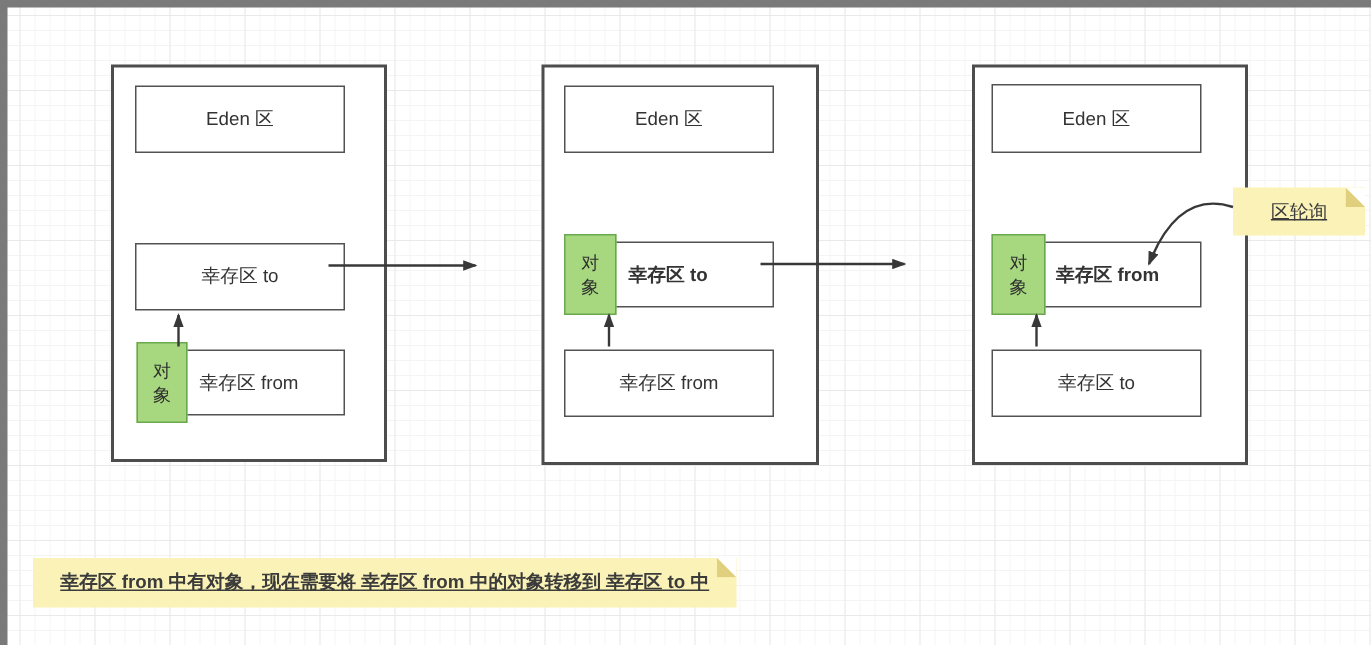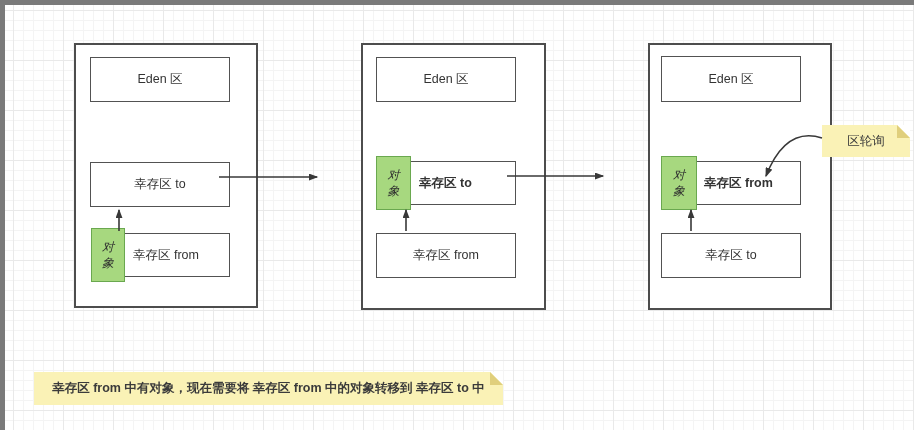--- a/index.html
+++ b/index.html
@@ -40,30 +40,30 @@
   .s2-bot {left:13px;top:188px;width:140px;height:45px;}
 
   .s3-eden{left:11px;top:11px;width:140px;height:46px;}
   .s3-mid {left:27px;top:116px;width:124px;height:44px;}
   .s3-obj {left:11px;top:111px;width:36px;height:54px;}
   .s3-bot {left:11px;top:188px;width:140px;height:45px;}
 
   .obj{position:absolute;background:#a7d87f;border:1.5px solid #6aa84f;box-sizing:border-box;
        display:flex;align-items:center;justify-content:center;z-index:4;}
   .obj span{display:block;width:14px;line-height:16px;font-size:12px;color:#2f2f2f;
-            word-break:break-all;text-align:center;font-style:italic;}
+            word-break:break-all;text-align:center;}
 
   .note{position:absolute;background:#faf2b6;z-index:5;display:flex;align-items:center;justify-content:center;
-        font-size:12.5px;color:#3b3b3b;}
+        font-size:12.5px;color:#3b3b3b;text-decoration:underline;}
   .note .fold-page{position:absolute;top:0;right:0;width:13px;height:13px;background:#ffffff;
         clip-path:polygon(0 0,100% 0,100% 100%);}
   .note .fold-flap{position:absolute;top:0;right:0;width:13px;height:13px;background:#e0cf7c;
         clip-path:polygon(0 0,100% 100%,0 100%);}
   .note-polling{left:822px;top:125px;width:88px;height:32px;}
-  .note-bottom{left:34px;top:372px;width:469px;height:33px;font-weight:bold;font-size:12.5px;}
+  .note-bottom{left:22px;top:372px;width:469px;height:33px;font-weight:bold;font-size:12.5px;}
 
   .arrows{position:absolute;left:0;top:0;width:914px;height:430px;z-index:6;pointer-events:none;}
 </style>
 </head>
 <body>
 
 <div class="canvas">
   <div class="edge-top"></div>
   <div class="edge-left"></div>
 

